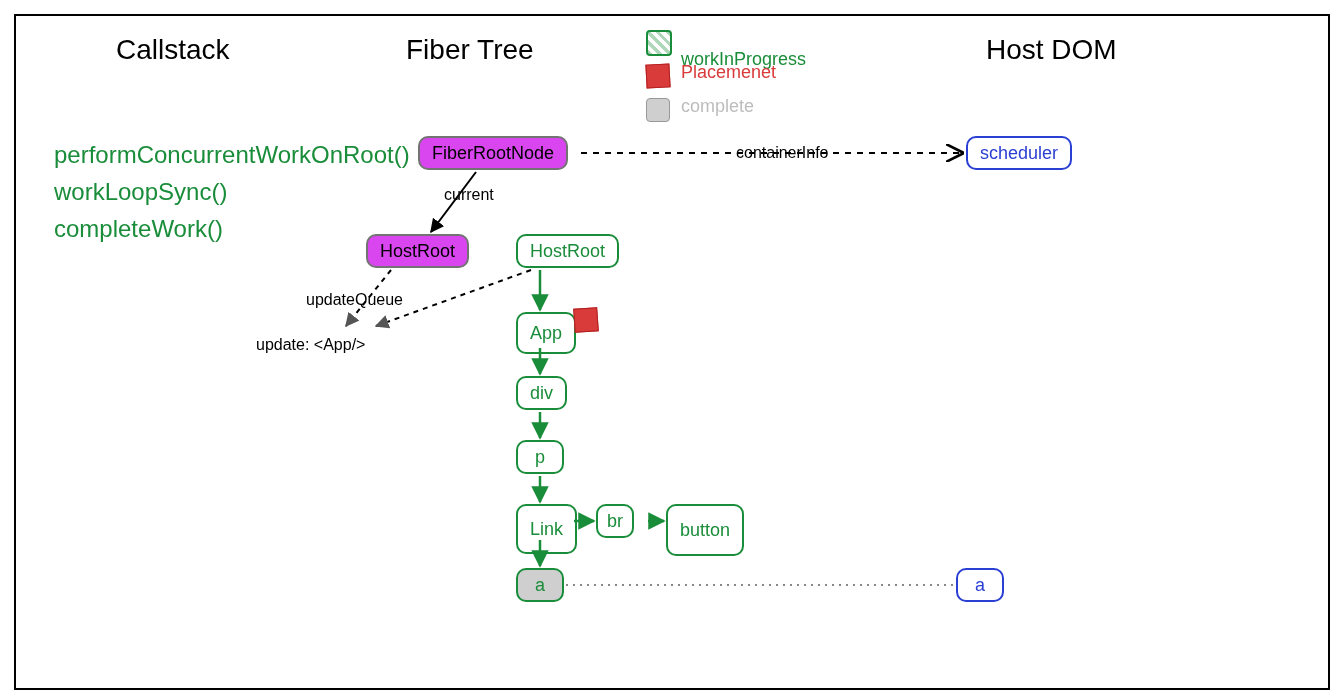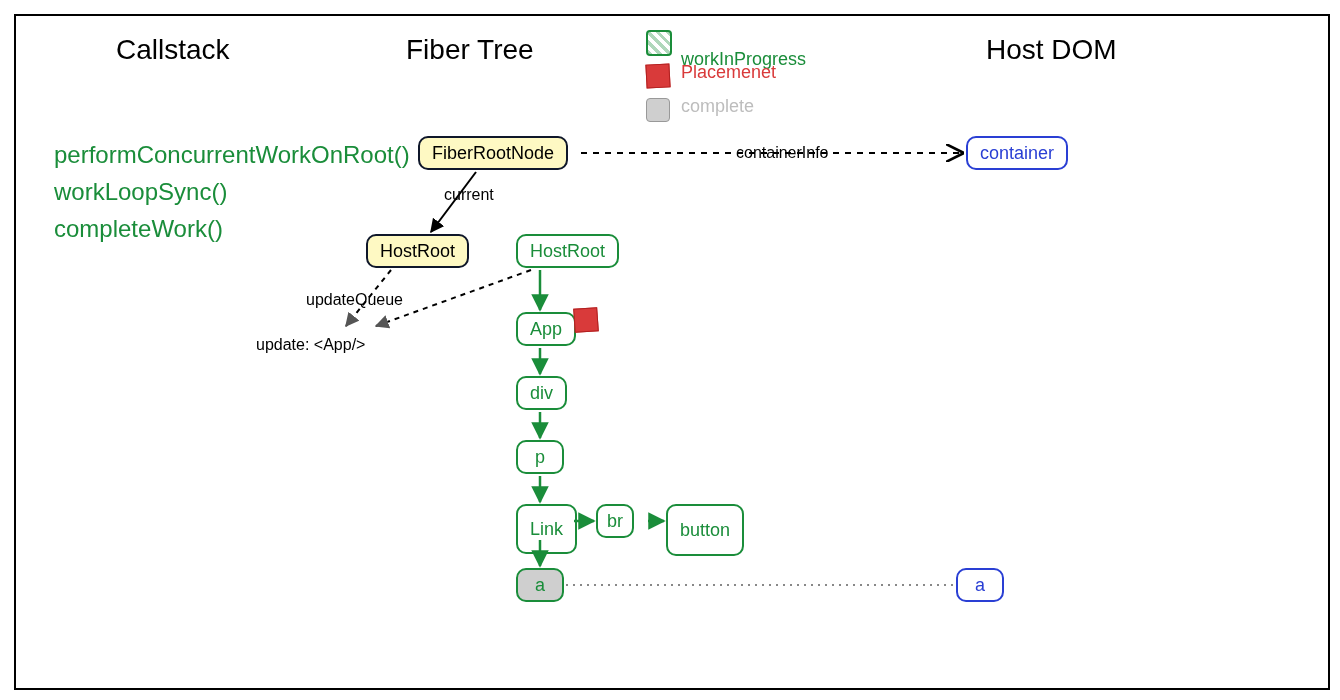--- a/index.html
+++ b/index.html
@@ -42,21 +42,21 @@
     position: absolute;
     border-radius: 10px;
     display: flex;
     align-items: center;
     justify-content: center;
     font-size: 18px;
     padding: 0 12px;
     box-sizing: border-box;
     white-space: nowrap;
   }
-  .node.black { border: 2px solid #0f172a; color: #000; background: #fef9c3; }
+  .node.black { border: 2px solid #737373; color: #000; background: #d946ef; }
   .node.green { border: 2px solid #1a8d3a; color: #1a8d3a; background: #fff; }
   .node.blue  { border: 2px solid #2a3fd4; color: #2a3fd4; background: #fff; }
   .node.gray-fill { border: 2px solid #1a8d3a; color: #1a8d3a; background: #cfcfcf; }
   .hatched {
     background-image: repeating-linear-gradient(45deg, rgba(26,141,58,0.25) 0, rgba(26,141,58,0.25) 3px, transparent 3px, transparent 8px);
   }
   .legend-swatch {
     position: absolute;
     width: 22px;
     height: 22px;
@@ -97,31 +97,31 @@
   <div class="legend-label" style="left:665px; top:80px; color:#bdbdbd;">complete</div>
 
   <div class="callstack-item" style="left:38px; top:125px;">performConcurrentWorkOnRoot()</div>
   <div class="callstack-item" style="left:38px; top:162px;">workLoopSync()</div>
   <div class="callstack-item" style="left:38px; top:199px;">completeWork()</div>
 
   <div class="node black" style="left:402px; top:120px; height:34px;">FiberRootNode</div>
   <div class="node black" style="left:350px; top:218px; height:34px;">HostRoot</div>
   <div class="node green" style="left:500px; top:218px; height:34px;">HostRoot</div>
 
-  <div class="node green" style="left:500px; top:296px; height:34px;">App</div>
+  <div class="node green" style="left:500px; top:296px; height:42px;">App</div>
   <div class="flag-red" style="left:558px; top:292px;"></div>
 
   <div class="node green" style="left:500px; top:360px; height:34px;">div</div>
   <div class="node green" style="left:500px; top:424px; height:34px; width:48px;">p</div>
   <div class="node green hatched" style="left:500px; top:488px; height:50px;">Link</div>
   <div class="node green" style="left:580px; top:488px; height:34px; width:38px;">br</div>
   <div class="node green" style="left:650px; top:488px; height:52px;">button</div>
   <div class="node gray-fill" style="left:500px; top:552px; height:34px; width:48px;">a</div>
 
-  <div class="node blue" style="left:950px; top:120px; height:34px;">container</div>
+  <div class="node blue" style="left:950px; top:120px; height:34px;">scheduler</div>
   <div class="node blue" style="left:940px; top:552px; height:34px; width:48px;">a</div>
 
   <div class="small-black" style="left:428px; top:170px;">current</div>
   <div class="small-black" style="left:290px; top:275px;">updateQueue</div>
   <div class="small-black" style="left:240px; top:320px;">update: &lt;App/&gt;</div>
   <div class="small-black" style="left:720px; top:128px;">containerInfo</div>
 
   <svg class="lines">
     <defs>
       <marker id="arrow-black" viewBox="0 0 10 10" refX="9" refY="5" markerWidth="7" markerHeight="7" orient="auto-start-reverse">

